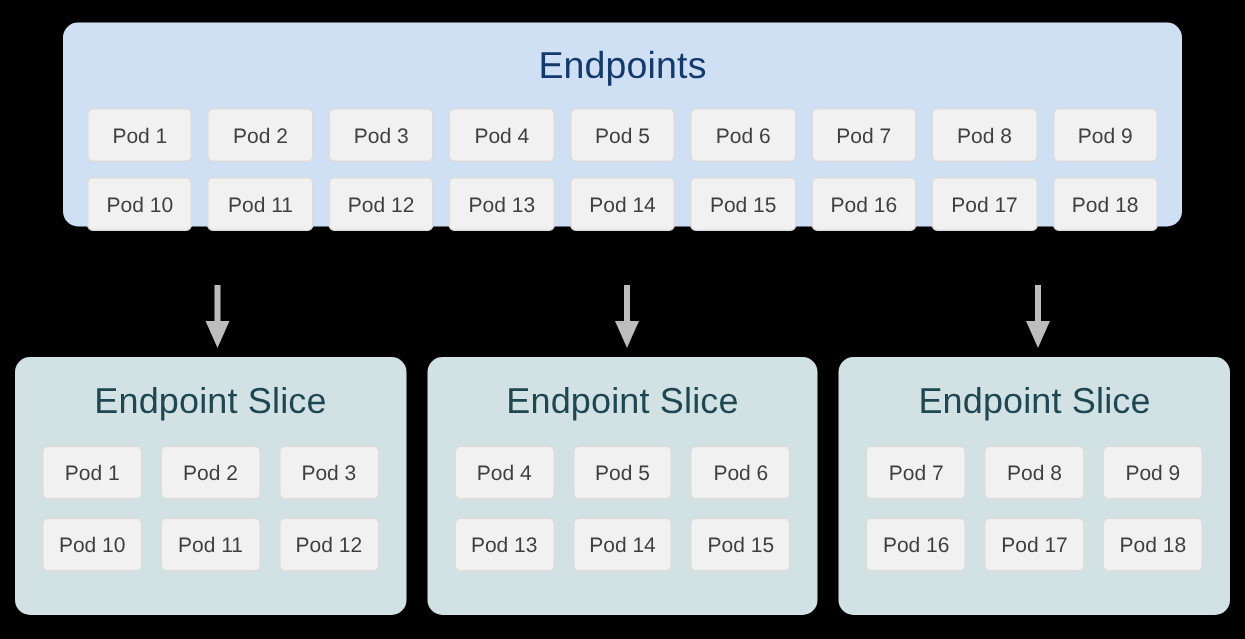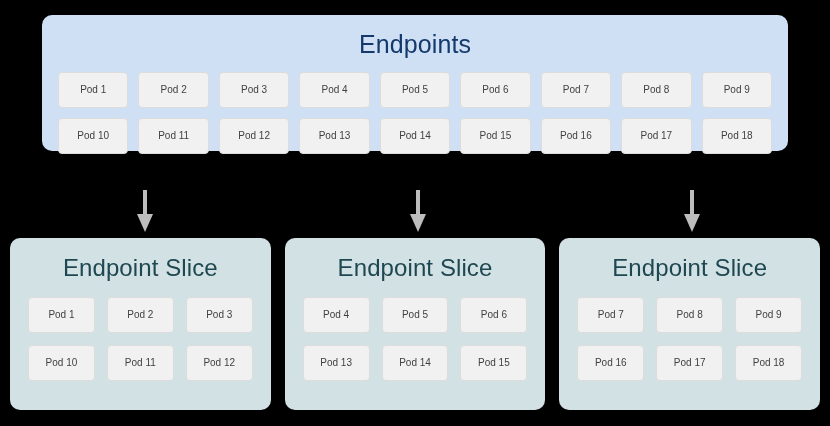--- a/index.html
+++ b/index.html
@@ -55,21 +55,21 @@
   }
 
   
   .pod {
     background: #f1f1f1;
     border: 1px solid #dcdcdc;
     border-radius: 4px;
     height: 36px;
     line-height: 34px;
     text-align: center;
-    font-size: 10px;
+    font-size: 14px;
     color: #3f3f3f;
     box-sizing: border-box;
     overflow: hidden;
     white-space: nowrap;
   }
 
   
   .arrow {
     position: absolute;
     width: 24px;

